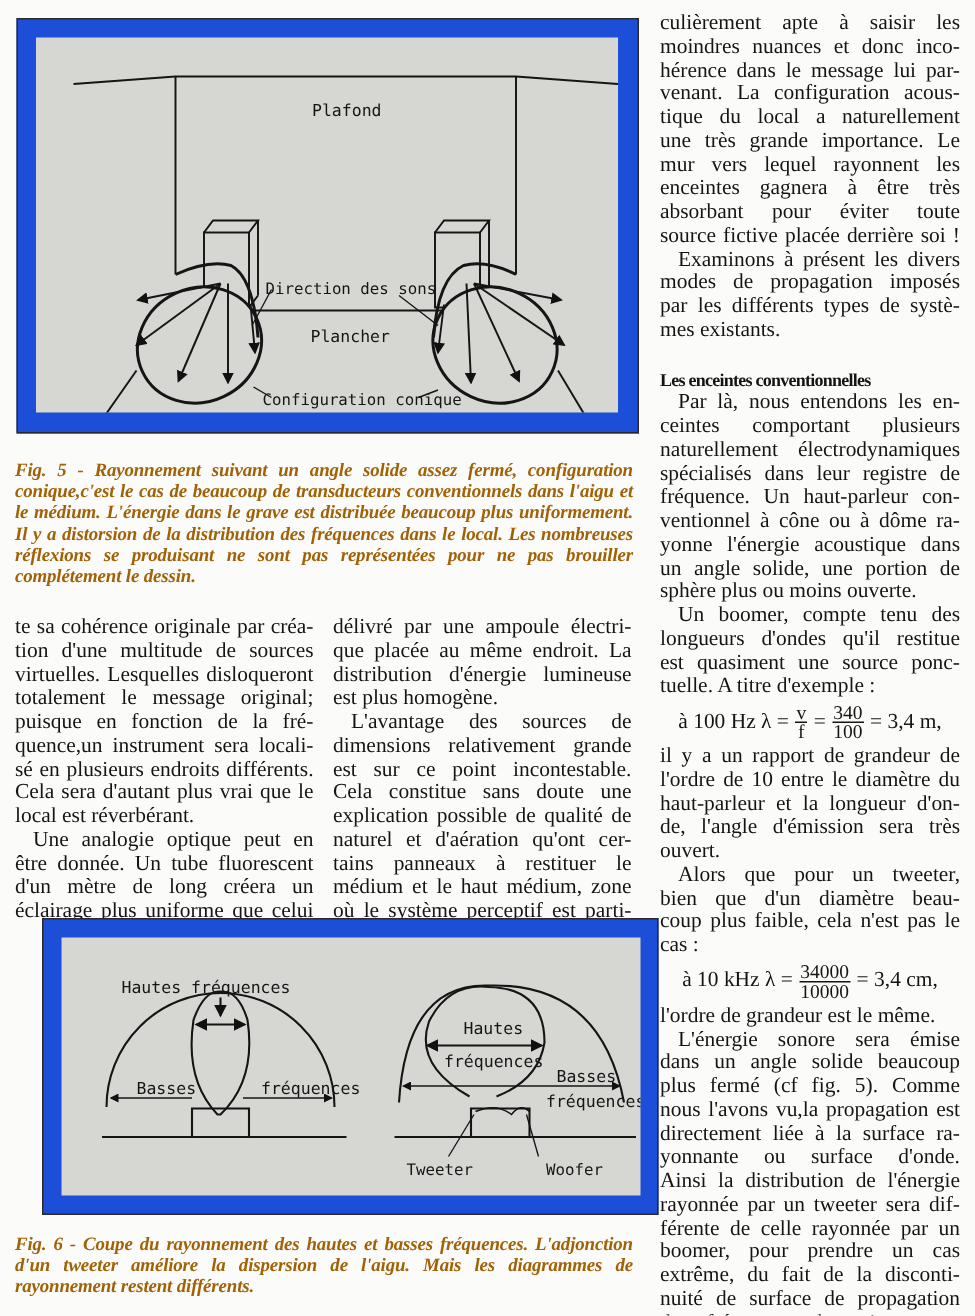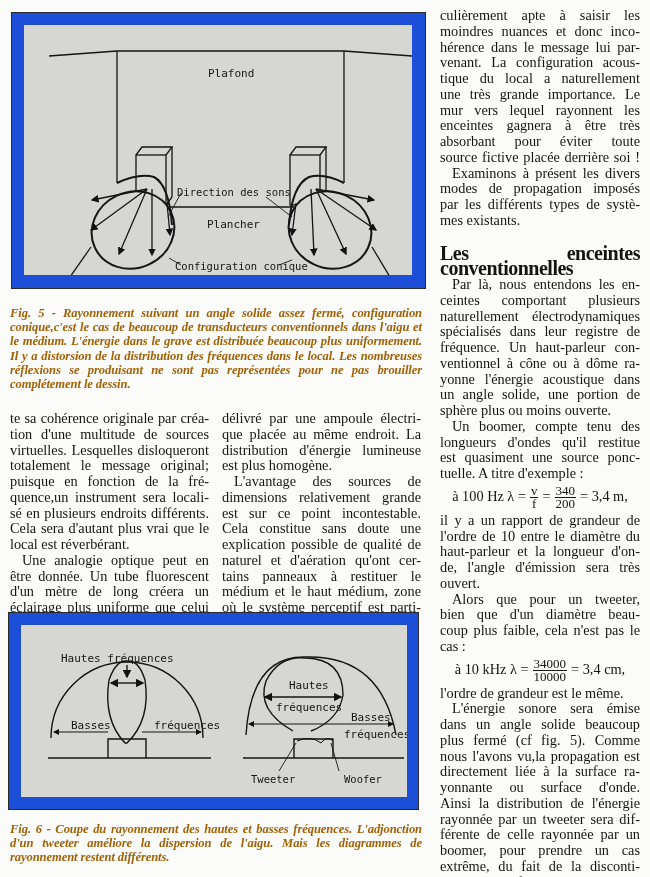--- a/index.html
+++ b/index.html
@@ -6,37 +6,37 @@
   body {
     width: 650px; height: 877px; background: #fbfbf9; position: relative; overflow: hidden;
     font-family: "Liberation Serif", serif; color: #141414;
   }
   .fig-frame {
     position: absolute; border: 1.5px solid #2a2a2a; background: #1d4ed8; box-sizing: border-box;
   }
   .fig-inner { position: absolute; background: #d6d6d2; }
   .fig1 { left: 11px; top: 12px; width: 415px; height: 277px; }
   .fig1 .fig-inner { left: 12px; top: 12px; width: 388px; height: 250px; }
-  .fig2 { left: 8px; top: 612px; width: 411px; height: 198px; }
+  .fig2 { left: 28px; top: 612px; width: 411px; height: 198px; }
   .fig2 .fig-inner { left: 12px; top: 12px; width: 386px; height: 172px; }
   svg text { font-family: "DejaVu Sans Mono", monospace; fill: #151515; }
   .caption {
     position: absolute; font-style: italic; font-weight: bold; font-size: 12.6px; line-height: 14.2px;
     text-align: justify; color: #a16207; letter-spacing: -0.1px;
   }
   .cap1 { left: 10px; top: 306px; width: 412px; }
   .cap2 { left: 10px; top: 822px; width: 412px; }
   .col { position: absolute; font-size: 14.3px; line-height: 15.75px; text-align: justify; }
   .col .ln { display: block; text-align-last: justify; white-space: nowrap; }
   .col .ln.last { text-align-last: left; }
   .col .ind { padding-left: 12px; }
   .colA { left: 10px; top: 411px; width: 199px; }
   .colB { left: 222px; top: 411px; width: 199px; }
   .colC { left: 440px; top: 8px; width: 200px; }
-  .heading { font-weight: bold; font-size: 20px; letter-spacing: -0.5px; }
+  .heading { font-weight: bold; font-size: 12px; letter-spacing: -0.5px; }
   .formula { display: flex; align-items: center; justify-content: center; white-space: nowrap; margin: 3px 0; }
   .frac { display: inline-flex; flex-direction: column; align-items: center; margin: 0 4px; line-height: 12px; font-size: 13px; }
   .frac .num { border-bottom: 1px solid #141414; padding: 0 1px; }
 </style>
 </head>
 <body>
 
 <div class="fig-frame fig1">
   <div class="fig-inner">
     <svg width="388" height="250" viewBox="0 0 388 250">
@@ -228,21 +228,21 @@
   </div>
   <div class="formula">
     <span>à 100 Hz λ =</span>
     <span class="frac">
       <span class="num">v</span>
       <span>f</span>
     </span>
     <span>=</span>
     <span class="frac">
       <span class="num">340</span>
-      <span>200</span>
+      <span>100</span>
     </span>
     <span>= 3,4 m,</span>
   </div>
   <div>
     <span class="ln">il y a un rapport de grandeur de</span>
     <span class="ln">l'ordre de 10 entre le diamètre du</span>
     <span class="ln">haut-parleur et la longueur d'on-</span>
     <span class="ln">de, l'angle d'émission sera très</span>
     <span class="ln last">ouvert.</span>
   </div>

